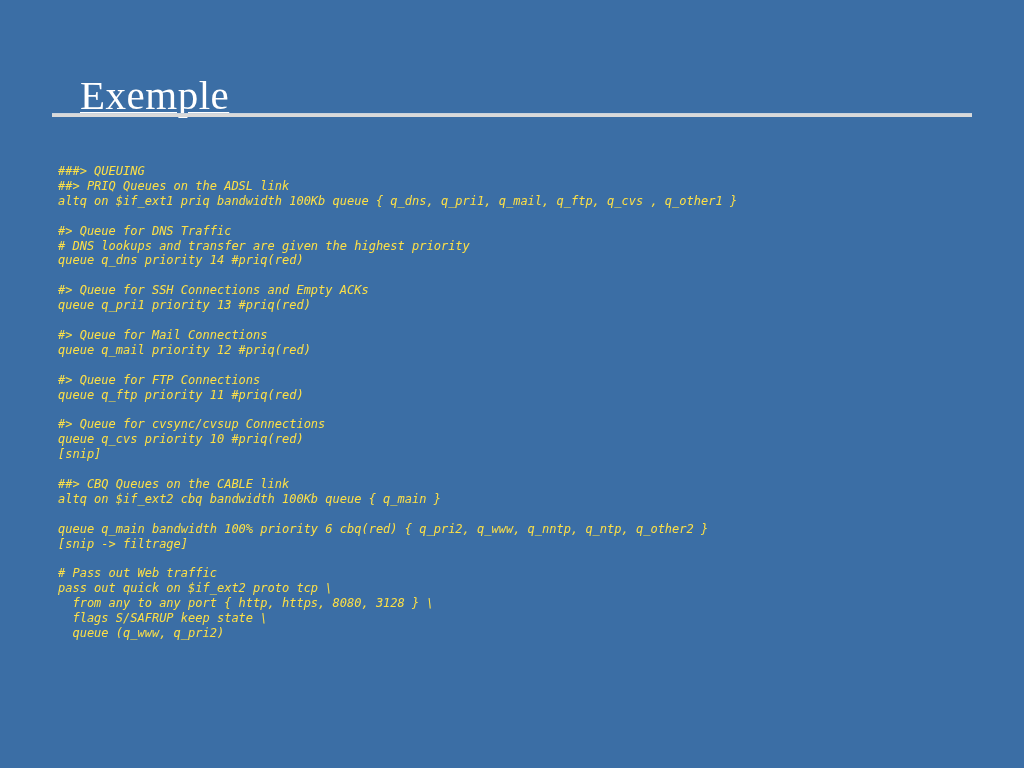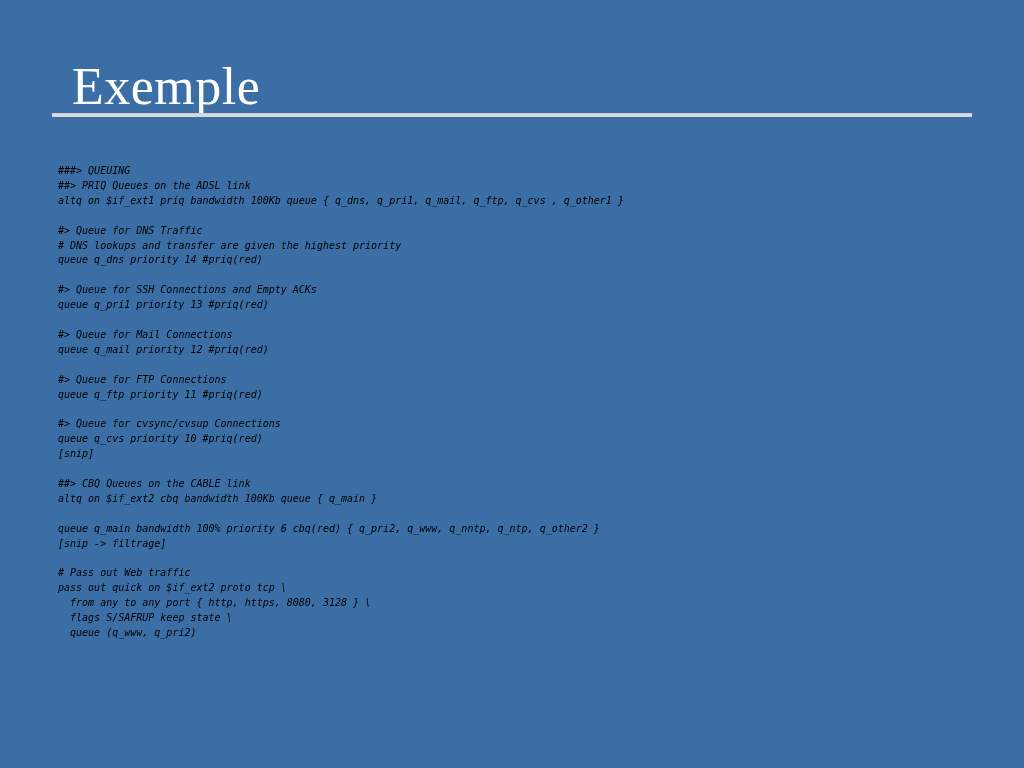--- a/index.html
+++ b/index.html
@@ -18,46 +18,47 @@
     width: 1024px;
     height: 768px;
     background: #3b6ea5;
     box-sizing: border-box;
   }
   .title {
     position: absolute;
     left: 64px;
     top: 48px;
     font-family: "Liberation Serif", serif;
-    font-size: 52px;
+    font-size: 41px;
     line-height: 62px;
     color: #ffffff;
     font-weight: normal;
     letter-spacing: 0.5px;
-    margin: 8px;
+    margin: 16px;
+    text-decoration: underline;
   }
   .title-rule {
     position: absolute;
     left: 52px;
     top: 113px;
     width: 920px;
     height: 3px;
     background: #d9d9d9;
     border-top: 1px solid #c9d3de;
   }
   .code-block {
     position: absolute;
     left: 58px;
     top: 164px;
     width: 920px;
     font-family: "DejaVu Sans Mono", monospace;
     font-style: italic;
-    font-size: 10px;
+    font-size: 12px;
     line-height: 14.9px;
-    color: #000000;
+    color: #fde047;
     white-space: pre;
     letter-spacing: 0px;
   }
   .code-line {
     min-height: 14.9px;
     white-space: pre;
   }
   .code-line.blank {
     height: 14.9px;
   }

